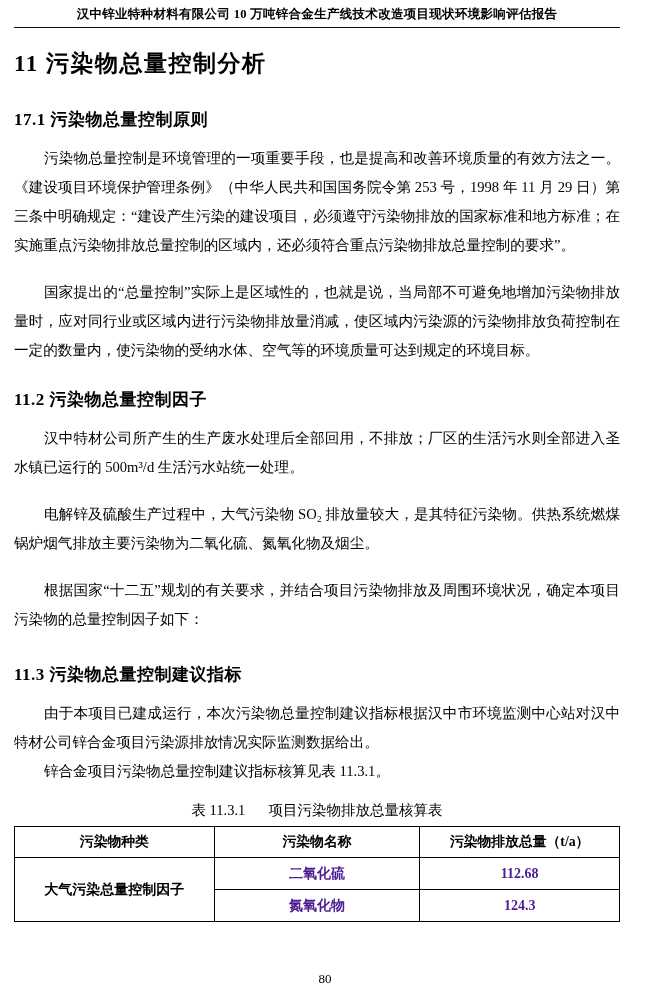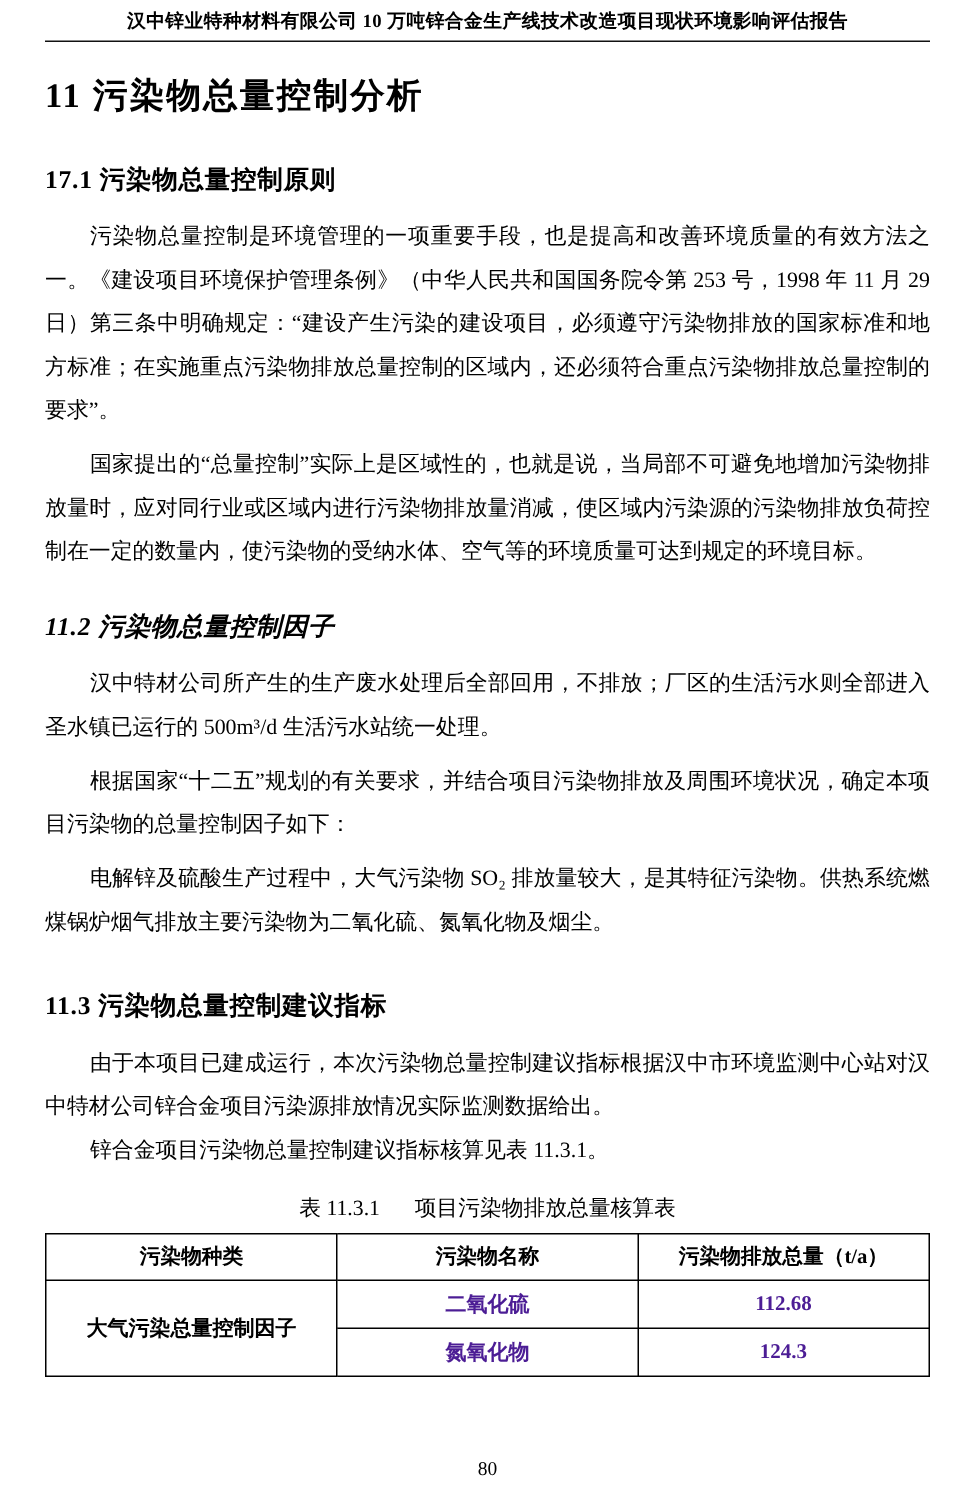--- a/index.html
+++ b/index.html
@@ -4,21 +4,21 @@
 <style>
   html, body { margin: 0; padding: 0; background: #ffffff; }
   .page {
     width: 650px;
     height: 995px;
     box-sizing: border-box;
     position: relative;
     background: #ffffff;
     color: #000000;
     font-family: "Liberation Serif", "DejaVu Serif", serif;
-    padding: 6px 30px 0 30px;
+    padding: 6px 30px 0 14px;
     overflow: hidden;
   }
   .doc-header {
     text-align: center;
     font-size: 12.5px;
     font-weight: bold;
     line-height: 16px;
     padding-bottom: 5px;
     border-bottom: 1.6px solid #111111;
     letter-spacing: 0.3px;
@@ -28,31 +28,31 @@
     font-weight: bold;
     margin: 20px 0 0 0;
     letter-spacing: 1.5px;
   }
   .section-heading {
     font-size: 17px;
     font-weight: bold;
     letter-spacing: 0.5px;
   }
   .h-111 { margin: 29px 0 0 0; }
-  .h-112 { margin: 23px 0 0 0; font-style: italic; }
+  .h-112 { margin: 23px 0 0 0; }
   .h-113 { margin: 29px 0 0 0; }
   .body-text {
     font-size: 14.6px;
     line-height: 29px;
     text-align: justify;
     text-indent: 2.05em;
     margin: 0;
   }
   .after-heading { margin-top: 13px; }
-  .para-gap { margin-top: 7px; }
+  .para-gap { margin-top: 18px; }
   .table-caption {
     text-align: center;
     font-size: 14.5px;
     margin-top: 13px;
     line-height: 22px;
   }
   .table-caption .cap-label { margin-right: 1.6em; margin-top: 34px; }
   .calc-table {
     width: 100%;
     border-collapse: collapse;
@@ -100,23 +100,23 @@
   <h2 class="section-heading h-111">17.1 污染物总量控制原则</h2>
 
   <p class="body-text after-heading">污染物总量控制是环境管理的一项重要手段，也是提高和改善环境质量的有效方法之一。《建设项目环境保护管理条例》（中华人民共和国国务院令第 253 号，1998 年 11 月 29 日）第三条中明确规定：“建设产生污染的建设项目，必须遵守污染物排放的国家标准和地方标准；在实施重点污染物排放总量控制的区域内，还必须符合重点污染物排放总量控制的要求”。</p>
 
   <p class="body-text para-gap">国家提出的“总量控制”实际上是区域性的，也就是说，当局部不可避免地增加污染物排放量时，应对同行业或区域内进行污染物排放量消减，使区域内污染源的污染物排放负荷控制在一定的数量内，使污染物的受纳水体、空气等的环境质量可达到规定的环境目标。</p>
 
   <h2 class="section-heading h-112">11.2 污染物总量控制因子</h2>
 
   <p class="body-text after-heading">汉中特材公司所产生的生产废水处理后全部回用，不排放；厂区的生活污水则全部进入圣水镇已运行的 500m³/d 生活污水站统一处理。</p>
 
+  <p class="body-text para-gap">电解锌及硫酸生产过程中，大气污染物 SO₂ 排放量较大，是其特征污染物。供热系统燃煤锅炉烟气排放主要污染物为二氧化硫、氮氧化物及烟尘。</p>
+
   <p class="body-text para-gap">根据国家“十二五”规划的有关要求，并结合项目污染物排放及周围环境状况，确定本项目污染物的总量控制因子如下：</p>
-
-  <p class="body-text para-gap">电解锌及硫酸生产过程中，大气污染物 SO₂ 排放量较大，是其特征污染物。供热系统燃煤锅炉烟气排放主要污染物为二氧化硫、氮氧化物及烟尘。</p>
 
 
   <h2 class="section-heading h-113">11.3 污染物总量控制建议指标</h2>
 
   <p class="body-text after-heading">由于本项目已建成运行，本次污染物总量控制建议指标根据汉中市环境监测中心站对汉中特材公司锌合金项目污染源排放情况实际监测数据给出。</p>
 
   <p class="body-text">锌合金项目污染物总量控制建议指标核算见表 11.3.1。</p>
 
   <div class="table-caption">
     <span class="cap-label">表 11.3.1</span><span>项目污染物排放总量核算表</span>

